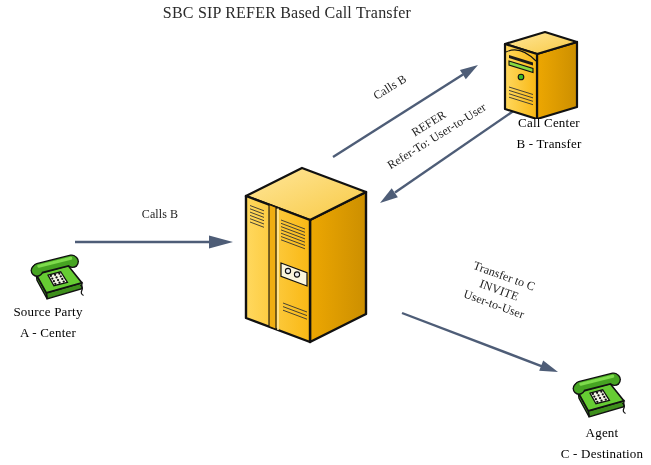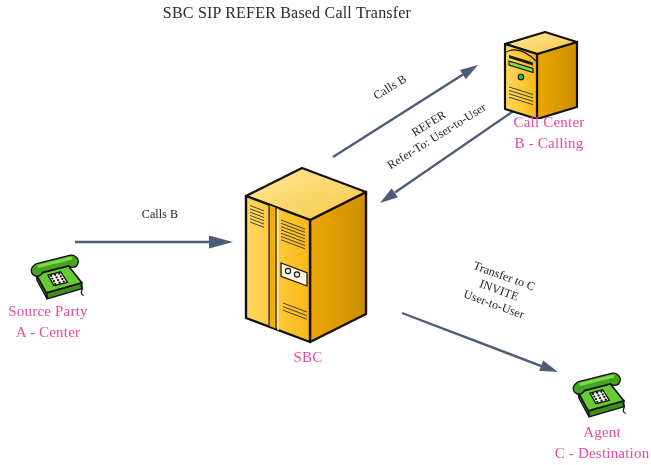--- a/index.html
+++ b/index.html
@@ -6,21 +6,21 @@
   .canvas{
     position:relative;width:651px;height:465px;background:#ffffff;overflow:hidden;
     font-family:Liberation Serif, serif;color:#2a2a2a;
   }
   .abs{position:absolute;}
   .title{
     left:146px;top:4px;width:282px;text-align:center;
     font-size:16px;color:#2a2a2a;letter-spacing:.2px;
   }
   .node-label{
-    text-align:center;font-size:15px;line-height:21px;color:#ec4899;letter-spacing:.2px;
+    text-align:center;font-size:13px;line-height:21px;color:#000000;letter-spacing:.2px;
   }
   .arrow-label{
     font-size:12px;color:#222;text-align:center;line-height:15px;letter-spacing:.1px;
   }
   .rot-neg32{transform:rotate(-32deg);}
   .rot-pos20{transform:rotate(20deg);}
   svg{display:block;}
   .overlay{left:0;top:0;pointer-events:none;}
 </style>
 </head>
@@ -146,42 +146,39 @@
     <polygon points="38,99 64,108.7 64,122 38,112.3" fill="#FCF6DC" stroke="#111" stroke-width="1.2"></polygon>
     <circle cx="45" cy="107" r="2.6" fill="#EFEFEF" stroke="#111" stroke-width="1.1"></circle>
     <circle cx="54" cy="110.5" r="2.6" fill="#EFEFEF" stroke="#111" stroke-width="1.1"></circle>
 
     <g stroke="#333" stroke-width="0.9">
       <line x1="40" y1="139" x2="64" y2="148"></line>
         <line x1="40" y1="142.6" x2="64" y2="151.6"></line>
       <line x1="40" y1="146.2" x2="64" y2="155.2"></line>
     </g>
   </svg>
-  <div class="abs node-label" style="left:258px;top:347px;width:100px">
-    <div>SBC</div>
-  </div>
 
   <svg class="abs" style="left:502px;top:24px" width="80" height="95" viewBox="0 0 80 95">
     <polygon points="35,30 75,18 75,83 35,95" fill="url(#gSideL)" stroke="#111" stroke-width="2.2" stroke-linejoin="round"></polygon>
     <polygon points="3,20 43,8 75,18 35,30" fill="url(#gTopL)" stroke="#111" stroke-width="2.2" stroke-linejoin="round"></polygon>
     <polygon points="3,20 35,30 35,95 3,85" fill="url(#gFrontL)" stroke="#111" stroke-width="2.2" stroke-linejoin="round"></polygon>
     <path d="M4,28 Q18,21 34,37" fill="none" stroke="#111" stroke-width="1.1"></path>
     <polygon points="7,31 31,38.5 31,41.5 7,34" fill="#1A1A1A"></polygon>
     <polygon points="7,37 31,44.5 31,48.5 7,41" fill="#86D93F" stroke="#111" stroke-width="1.1"></polygon>
     <circle cx="19" cy="53" r="2.8" fill="#3DBB27" stroke="#111" stroke-width="1.1"></circle>
     <g stroke="#333" stroke-width="0.9">
       <line x1="7" y1="63.0" x2="31" y2="70.5"></line>
         <line x1="7" y1="66.4" x2="31" y2="73.9"></line>
       <line x1="7" y1="69.8" x2="31" y2="77.3"></line>
         <line x1="7" y1="73.2" x2="31" y2="80.7"></line>
     </g>
   </svg>
   <div class="abs node-label" style="left:489px;top:112px;width:120px">
     <div>Call Center</div>
-    <div>B - Calling</div>
+    <div>B - Transfer</div>
   </div>
 
   <svg class="abs" style="left:568px;top:368px" width="66" height="52" viewBox="0 0 78 60">
     <use href="#phone"></use>
   </svg>
   <div class="abs node-label" style="left:541px;top:422px;width:122px">
     <div>Agent</div>
     <div>C - Destination</div>
   </div>
 

